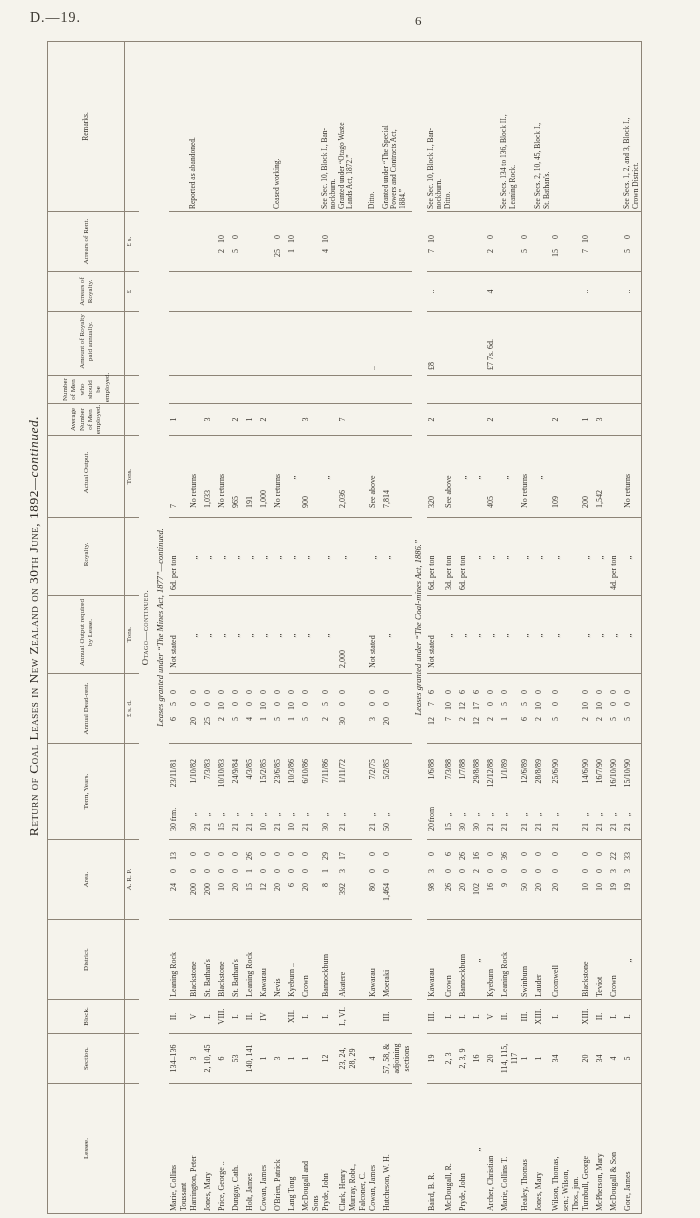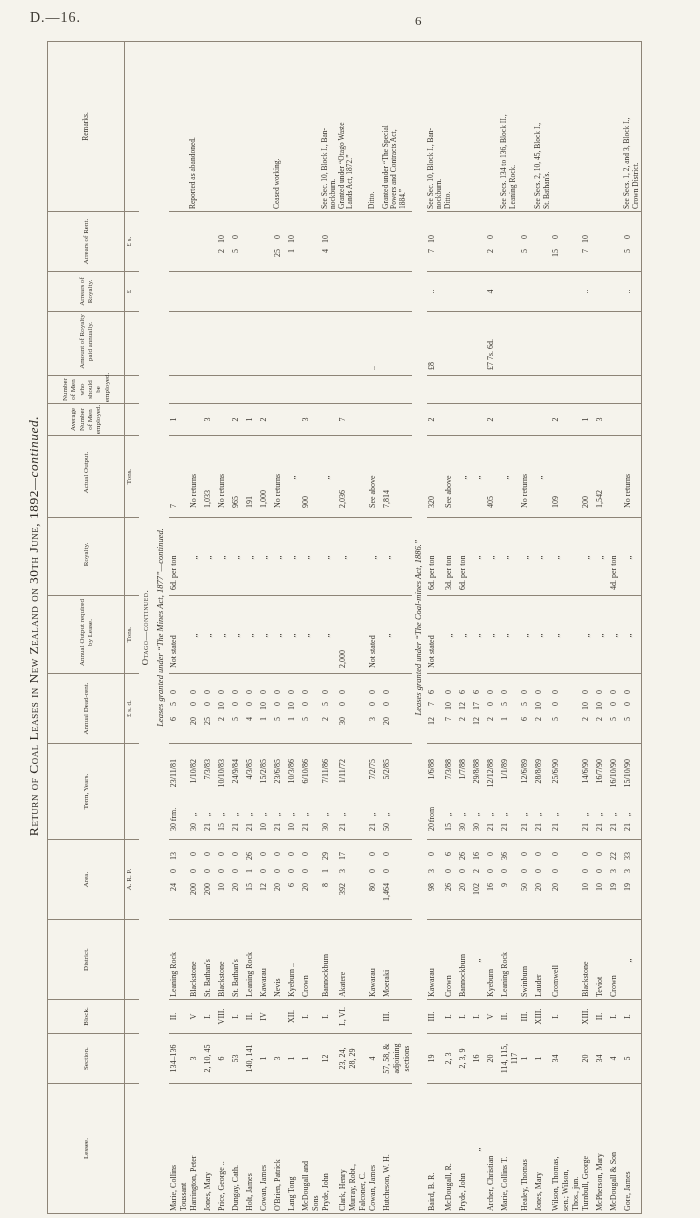--- a/index.html
+++ b/index.html
@@ -44,21 +44,21 @@
   td.dit{text-align:center;padding-left:0;font-size:9px;}
   .pt{display:inline-block;text-align:right;}
   .c5 .pt0{width:34px}.c5 .pt1{width:14px}.c5 .pt2{width:17px}
   .c7 .pt0{width:24px}.c7 .pt1{width:15px}.c7 .pt2{width:12px}
   .c6 .pt0{width:14px}.c6 .pt1{width:17px;text-align:center}.c6 .pt2{width:47px}
   .c15 .pt0{width:20px}.c15 .pt1{width:14px}
 </style>
 </head>
 <body>
 
-<div class="page-ref">D.—16.</div>
+<div class="page-ref">D.—19.</div>
 <div class="page-num">6</div>
 
 <div class="rot">
   <div class="title"><span>Return of Coal Leases in New Zealand on 30th June, 1892</span><i>—continued.</i></div>
 
   <table class="lease">
     <colgroup>
       <col style="width:130px">
         <col style="width:50px">
         <col style="width:34px">

